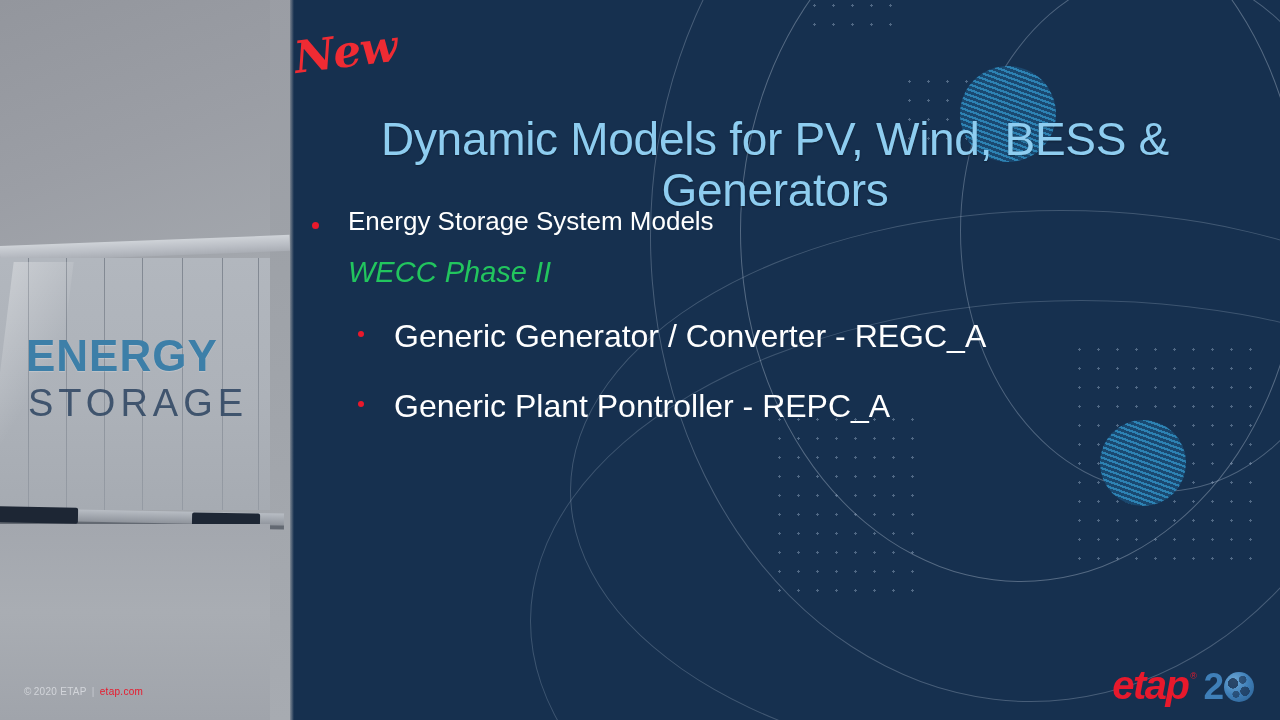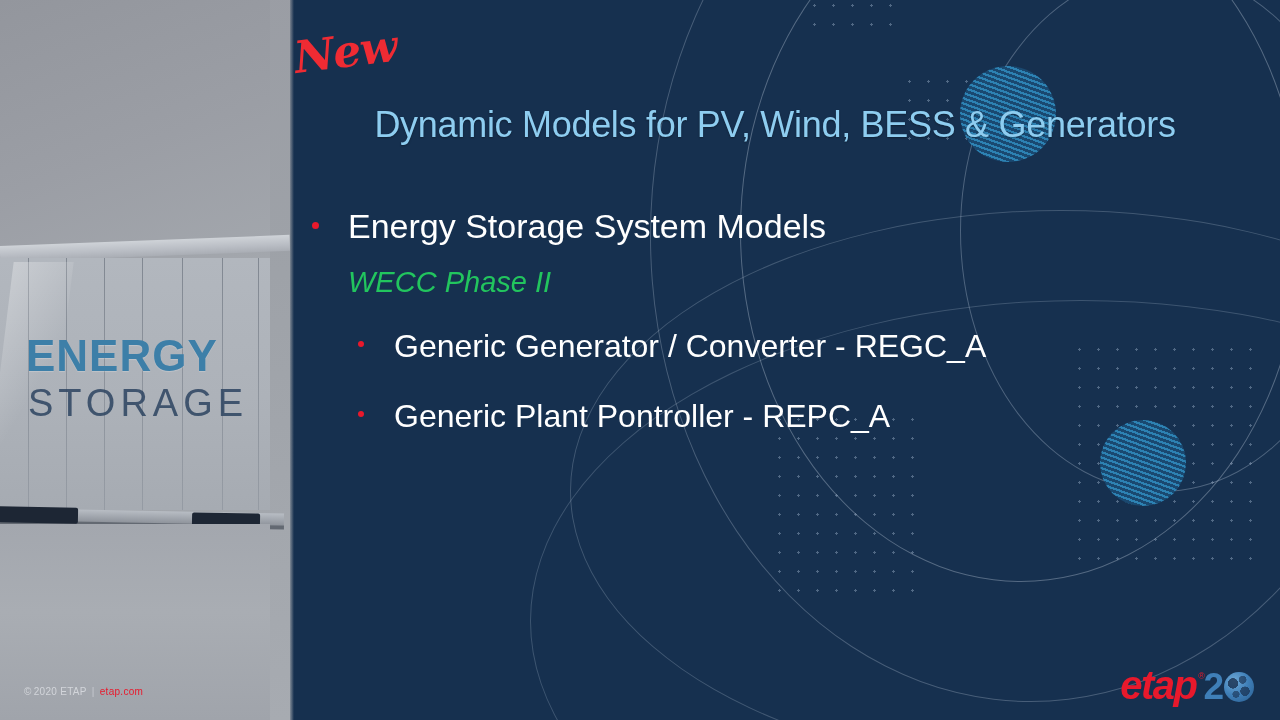--- a/index.html
+++ b/index.html
@@ -115,52 +115,52 @@
     letter-spacing:-1px;
   }
   .title{
     position:absolute;left:270px;top:38px;width:1010px;
     text-align:center;
     font-size:47px;font-weight:500;color:#f0b323;
     letter-spacing:-0.2px;line-height:1.05;
     text-shadow:1px 1px 2px rgba(0,0,0,.45);
   }
   .subtitle{
-    position:absolute;left:270px;top:105px;width:1010px;
+    position:absolute;left:270px;top:114px;width:1010px;
     text-align:center;
-    font-size:36px;font-weight:400;color:#8ecdf0;
+    font-size:46px;font-weight:400;color:#8ecdf0;
     letter-spacing:-0.3px;line-height:1.1;
     text-shadow:0 1px 2px rgba(0,0,0,.35);
   }
 
   .body-list{position:absolute;left:300px;top:205px;width:900px;}
   .lvl1{
     position:relative;padding-left:48px;
-    font-size:34px;color:#ffffff;line-height:1.25;
+    font-size:26px;color:#ffffff;line-height:1.25;
   }
   .lvl1 .bullet{
     position:absolute;left:12px;top:17px;width:7px;height:7px;border-radius:50%;
     background:#e8192c;
   }
   .sub-note{
     margin:18px 0 28px 48px;
     font-size:29px;font-style:italic;font-weight:normal;color:#22c55e;
   }
   .lvl2-wrap{margin-left:48px;}
   .lvl2{
     position:relative;padding-left:46px;margin-bottom:32px;
     font-size:32px;color:#ffffff;line-height:1.2;
   }
   .lvl2 .bullet{
     position:absolute;left:10px;top:14px;width:6px;height:6px;border-radius:50%;
     background:#e8192c;
   }
 
   
-  .logo{position:absolute;right:26px;bottom:16px;display:flex;align-items:flex-end;gap:7px;}
+  .logo{position:absolute;right:26px;bottom:16px;display:flex;align-items:flex-end;gap:15px;}
   .logo-etap{
     font-size:40px;font-weight:bold;font-style:italic;color:#e8192c;
     line-height:.95;letter-spacing:-1.5px;position:relative;
   }
   .logo-reg{
     position:absolute;right:-7px;top:6px;font-size:9px;font-style:normal;font-weight:normal;color:#e8192c;
   }
   .logo-20{position:relative;display:flex;align-items:flex-end;}
   .logo-2{
     font-size:37px;font-weight:bold;color:#3f7fb8;line-height:.95;letter-spacing:-1px;

